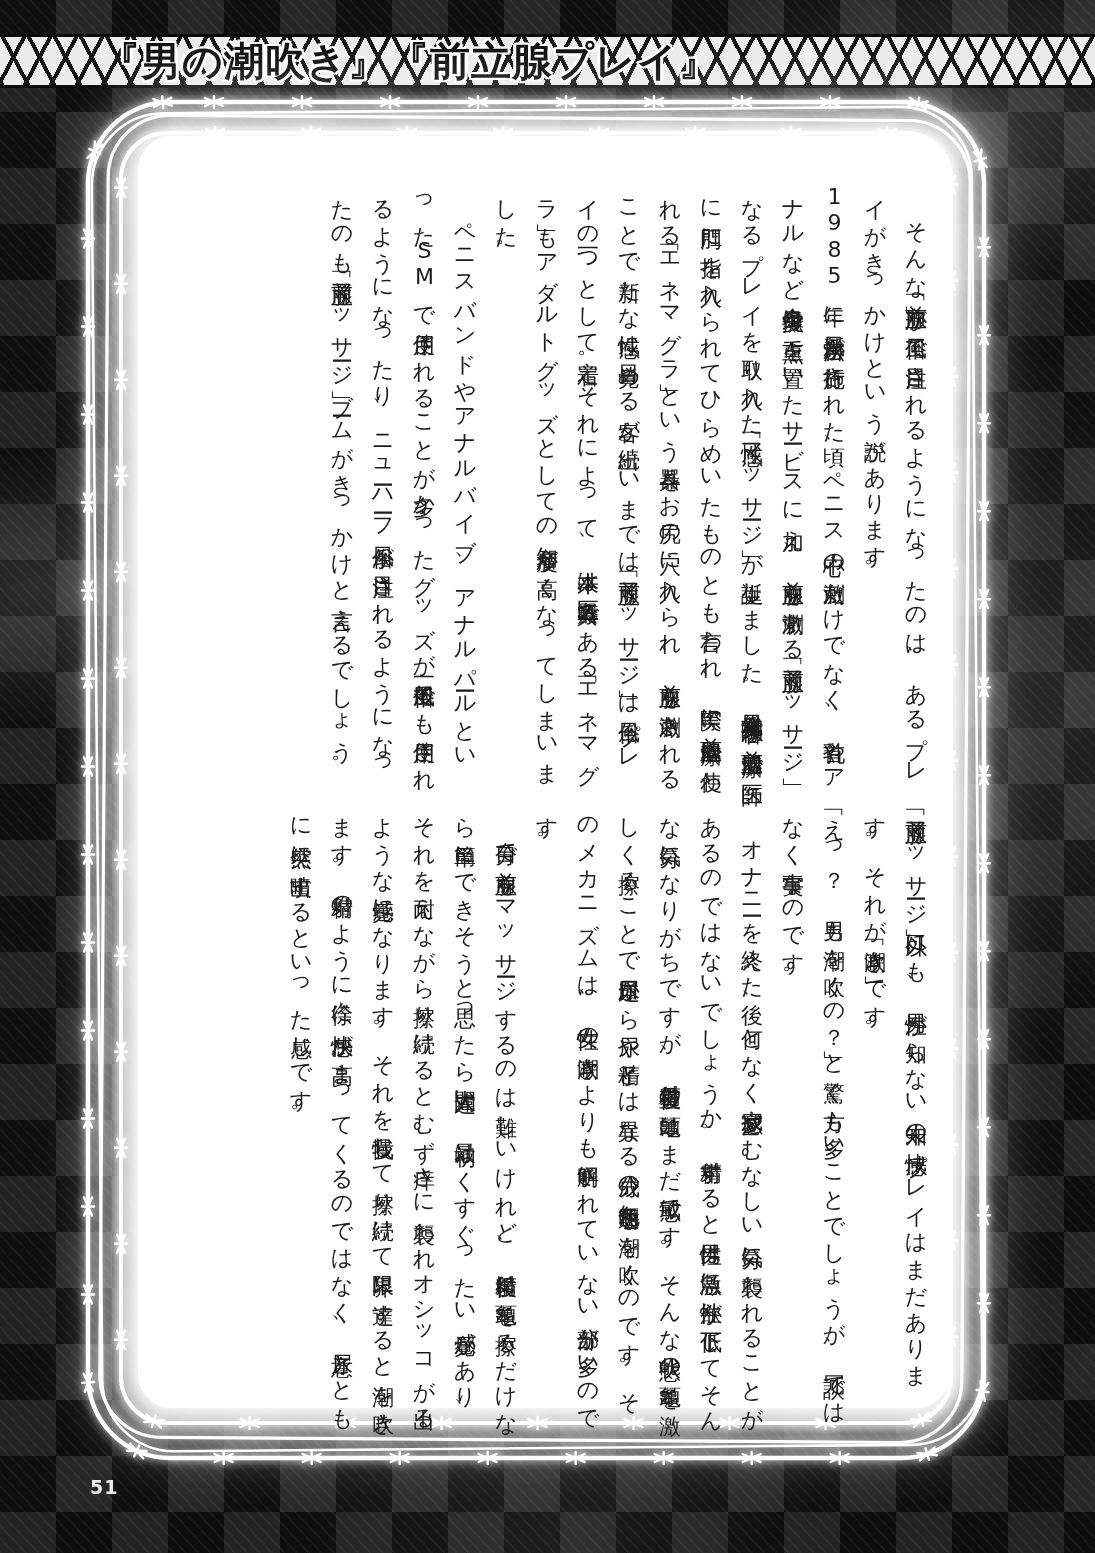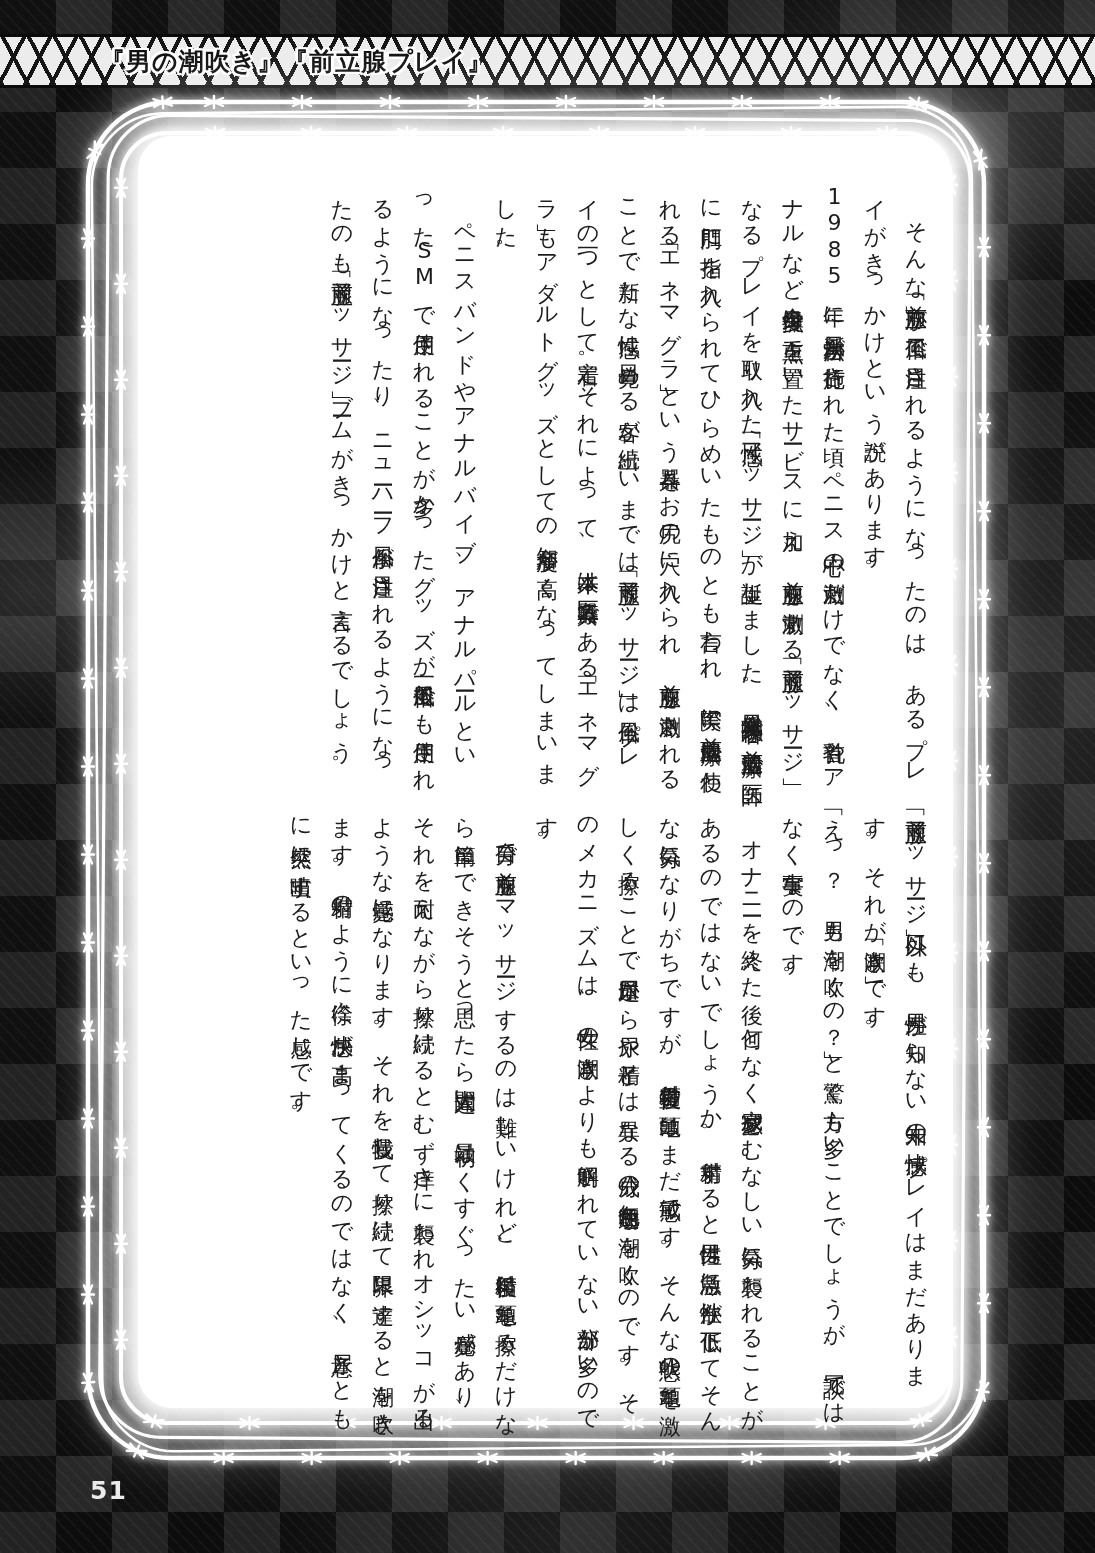--- a/index.html
+++ b/index.html
@@ -20,21 +20,21 @@
   .header-band{
     position:absolute;left:0;top:34px;width:1095px;height:48px;
     background-color:#ececec;
     background-image:
       repeating-linear-gradient(62deg, #151515 0 4px, transparent 4px 23px),
       repeating-linear-gradient(-62deg, #151515 0 4px, transparent 4px 23px);
     border-top:3px solid #0a0a0a;border-bottom:3px solid #0a0a0a;
     display:flex;align-items:center;
   }
   .header-band h1{
-    margin:0 8px 0 100px;font-size:25px;font-weight:bold;color:#101010;letter-spacing:1px;
+    margin:0 8px 0 100px;font-size:40px;font-weight:bold;color:#101010;letter-spacing:1px;
     text-shadow:
       2px 0 0 #fff,-2px 0 0 #fff,0 2px 0 #fff,0 -2px 0 #fff,
       2px 2px 0 #fff,-2px -2px 0 #fff,2px -2px 0 #fff,-2px 2px 0 #fff,
       3px 1px 0 #fff,-3px -1px 0 #fff;
   }
   
   .paper{
     position:absolute;left:138px;top:136px;width:812px;height:1272px;
     background:#ffffff;border-radius:34px;
     box-shadow:0 0 22px 16px rgba(255,255,255,0.97), 0 0 58px 34px rgba(255,255,255,0.5);
@@ -47,21 +47,21 @@
     position:absolute;writing-mode:vertical-rl;text-orientation:upright;
     color:#1c1c1c;font-size:22px;line-height:41px;letter-spacing:1.4px;
     font-family:"DejaVu Sans",sans-serif;
   }
   .vblock p{margin:0;padding:0;}
   .vblock-top{top:184px;left:158px;width:779px;height:600px;}
   .vblock-bottom{top:802px;left:158px;width:779px;height:624px;}
   
   .page-number{
     position:absolute;left:90px;top:1476px;color:#ececec;
-    font-size:25px;font-weight:bold;letter-spacing:1px;
+    font-size:19px;font-weight:bold;letter-spacing:1px;
   }
 </style>
 </head>
 <body>
 
 <div class="header-band">
   <h1>『男の潮吹き』『前立腺プレイ』</h1>
 </div>
 
 <div class="paper"></div>

